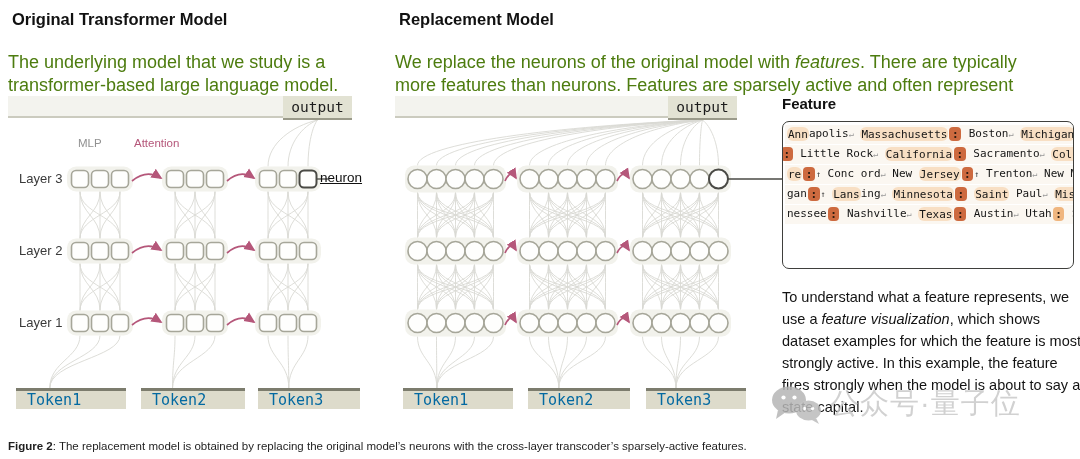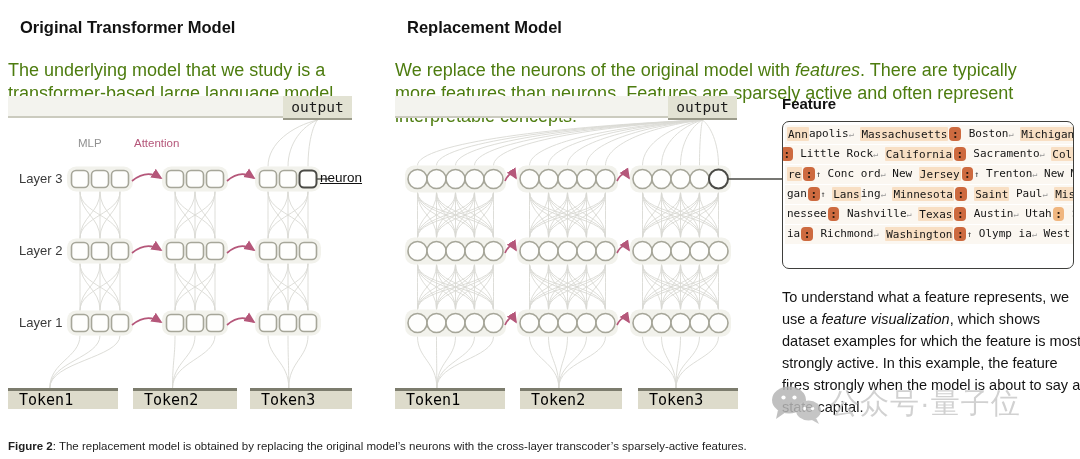--- a/index.html
+++ b/index.html
@@ -1,53 +1,53 @@
 <!DOCTYPE html>
 <html style="--attention-rose: #b5577a; --mlp-gray: #919191; --feature-highlight: #f8dfc4; --feature-colon-chip: #cd6a3f; --feature-colon-chip-light: #f0b67f; --token-box: #dddbcb; --output-box: #e2e2d3; --diagram-line: #d9d9d4; --node-stroke: #a6a699; --watermark: #c9c9c9;"><head>
 <meta charset="utf-8">
 <style>
   html,body{margin:0;padding:0;background:#fff;}
   .page{position:relative;width:1080px;height:459px;background:#fff;overflow:hidden;
         font-family:"Liberation Sans",sans-serif;color:#131313;}
-  h2{margin:12px;font-size:16.5px;font-weight:700;color:#111;}
+  h2{margin:4px;font-size:16.5px;font-weight:700;color:#111;}
   h3{margin:0;font-size:15px;font-weight:700;color:#111;}
   .head-block{position:absolute;top:6px;}
   #left-head{left:8px;width:360px;}
   #mid-head{left:395px;width:645px;}
   .head-block p{margin:22px 0 0;font-size:18px;line-height:23px;color:#4d7c0f;}
   
   .diagram{position:absolute;top:96px;height:318px;overflow:visible;}
   #left-diagram{left:8px;width:344px;}
   #mid-diagram{left:395px;width:342px;}
   .dbar{position:absolute;left:0;top:0;width:100%;height:20px;background:#f3f3ee;
         border-bottom:2px solid #cbcbbf;}
   .dout{position:absolute;top:0;height:22px;background:var(--output-box,#e2e2d3);
         border-bottom:2px solid #9a9a8a;font-family:"DejaVu Sans Mono",monospace;
         font-size:14.5px;color:#1c1c1c;display:flex;align-items:center;justify-content:center;}
   .dtok{position:absolute;top:292px;height:21px;background:var(--token-box,#dddbcb);
         border-top:3px solid #7c7c6d;font-family:"DejaVu Sans Mono",monospace;font-size:15px;
-        color:#000000;display:flex;align-items:center;padding-left:11px;box-sizing:border-box;}
+        color:#0369a1;display:flex;align-items:center;padding-left:11px;box-sizing:border-box;margin-left:8px;}
   .dlayer{position:absolute;left:11px;font-size:13px;color:#3a3a3a;text-align:center;}
   .dmlp{position:absolute;left:70px;top:41px;font-size:11.5px;color:var(--mlp-gray,#919191);}
   .dattn{position:absolute;left:126px;top:41px;font-size:11.5px;color:var(--attention-rose,#b5577a);}
   .dneuron{position:absolute;font-size:13.5px;color:#111;}
   .cline{fill:none;stroke:var(--diagram-line,#d9d9d4);stroke-width:0.9;}
   .arrow{fill:none;stroke:var(--attention-rose,#b5577a);stroke-width:1.7;}
   .pill{fill:#f2f2ec;}
   .node{fill:#fefefd;stroke:var(--node-stroke,#a6a699);stroke-width:1.6;}
   .node.dark{stroke:#4a4a45;stroke-width:2;}
   .callline{stroke:#4a4a45;stroke-width:1.3;}
   
   #feature-panel{position:absolute;left:782px;top:95px;width:300px;}
   #feature-box{margin-top:9px;width:292px;height:148px;border:1.5px solid #3f3f3c;border-radius:7px;
         background:#fff;overflow:hidden;padding:3px 0 0 2px;box-sizing:border-box;}
   .fline{white-space:nowrap;font-family:"DejaVu Sans Mono",monospace;font-size:11px;
         line-height:18.5px;color:#151515;background:#fbf7f1;margin-bottom:1.5px;padding-left:2px;}
   .fl-p{}
-  .fl-h{background:var(--feature-highlight,#f8dfc4);border-radius:1px;padding:0.5px 1px;}
+  .fl-h{background:var(--feature-highlight,#f8dfc4);border-radius:6px;padding:0.5px 1px;}
   .fl-c{background:var(--feature-colon-chip,#cd6a3f);color:#2e1c10;border-radius:4px;
         padding:0.5px 2.5px;margin:0 1px;font-weight:bold;}
   .fl-cl{background:var(--feature-colon-chip-light,#f0b67f);color:#2e1c10;border-radius:4px;
         padding:0.5px 2.5px;margin:0 1px;font-weight:bold;}
   .fl-r{color:#999;font-size:8.5px;}
   .fl-u{color:#333;font-size:8.5px;}
   .fl-clip{margin-left:-6px;}
   #feature-panel p{margin:17px 0 0;font-size:14.5px;line-height:22px;width:300px;color:#131313;}
   
   #watermark{position:absolute;left:770px;top:384px;display:flex;align-items:flex-end;opacity:0.85;}
@@ -456,21 +456,20 @@
     </div>
 
   <aside id="feature-panel">
     <h3>Feature</h3>
     <div id="feature-box">
         <div class="fline"><span class="fl-h">Ann</span><span class="fl-p">apolis</span><span class="fl-r">↵</span><span class="fl-p"> </span><span class="fl-h">Massachusetts</span><span class="fl-c">:</span><span class="fl-p"> Boston</span><span class="fl-r">↵</span><span class="fl-p"> </span><span class="fl-h">Michigan</span></div>
         <div class="fline"><span class="fl-c fl-clip">:</span><span class="fl-p"> Little Rock</span><span class="fl-r">↵</span><span class="fl-p"> </span><span class="fl-h">California</span><span class="fl-c">:</span><span class="fl-p"> Sacramento</span><span class="fl-r">↵</span><span class="fl-p"> </span><span class="fl-h">Colorado</span></div>
         <div class="fline"><span class="fl-h">re</span><span class="fl-c">:</span><span class="fl-u">↑</span><span class="fl-p"> Conc ord</span><span class="fl-r">↵</span><span class="fl-p"> New </span><span class="fl-h">Jersey</span><span class="fl-c">:</span><span class="fl-u">↑</span><span class="fl-p"> Trenton</span><span class="fl-r">↵</span><span class="fl-p"> New Mex</span></div>
         <div class="fline"><span class="fl-p">gan</span><span class="fl-c">:</span><span class="fl-u">↑</span><span class="fl-p"> </span><span class="fl-h">Lans</span><span class="fl-p">ing</span><span class="fl-r">↵</span><span class="fl-p"> </span><span class="fl-h">Minnesota</span><span class="fl-c">:</span><span class="fl-p"> </span><span class="fl-h">Saint</span><span class="fl-p"> Paul</span><span class="fl-r">↵</span><span class="fl-p"> </span><span class="fl-h">Missis</span></div>
         <div class="fline"><span class="fl-p">nessee</span><span class="fl-c">:</span><span class="fl-p"> Nashville</span><span class="fl-r">↵</span><span class="fl-p"> </span><span class="fl-h">Texas</span><span class="fl-c">:</span><span class="fl-p"> Austin</span><span class="fl-r">↵</span><span class="fl-p"> Utah</span><span class="fl-cl">:</span><span class="fl-p"> Sal</span></div>
-        <div class="fline"><span class="fl-p">ia</span><span class="fl-c">:</span><span class="fl-p"> Richmond</span><span class="fl-r">↵</span><span class="fl-p"> </span><span class="fl-h">Washington</span><span class="fl-c">:</span><span class="fl-u">↑</span><span class="fl-p"> Olymp ia</span><span class="fl-r">↵</span><span class="fl-p"> West </span></div>
       </div>
     <p><span>To understand what a feature represents, we use a </span><i>feature visualization</i><span>, which shows dataset examples for which the feature is most strongly active. In this example, the feature fires strongly when the model is about to say a state capital.</span></p>
   </aside>
 
   <div id="watermark">
     <svg width="52" height="40" viewBox="0 0 52 40">
       <ellipse cx="19" cy="16" rx="17" ry="13.5" fill="#b6b6b6"></ellipse>
       <polygon points="8,26 6,35 16,28" fill="#b6b6b6"></polygon>
       <circle cx="13.5" cy="13.5" r="2.1" fill="#fff"></circle>
       <circle cx="24.5" cy="13.5" r="2.1" fill="#fff"></circle>

